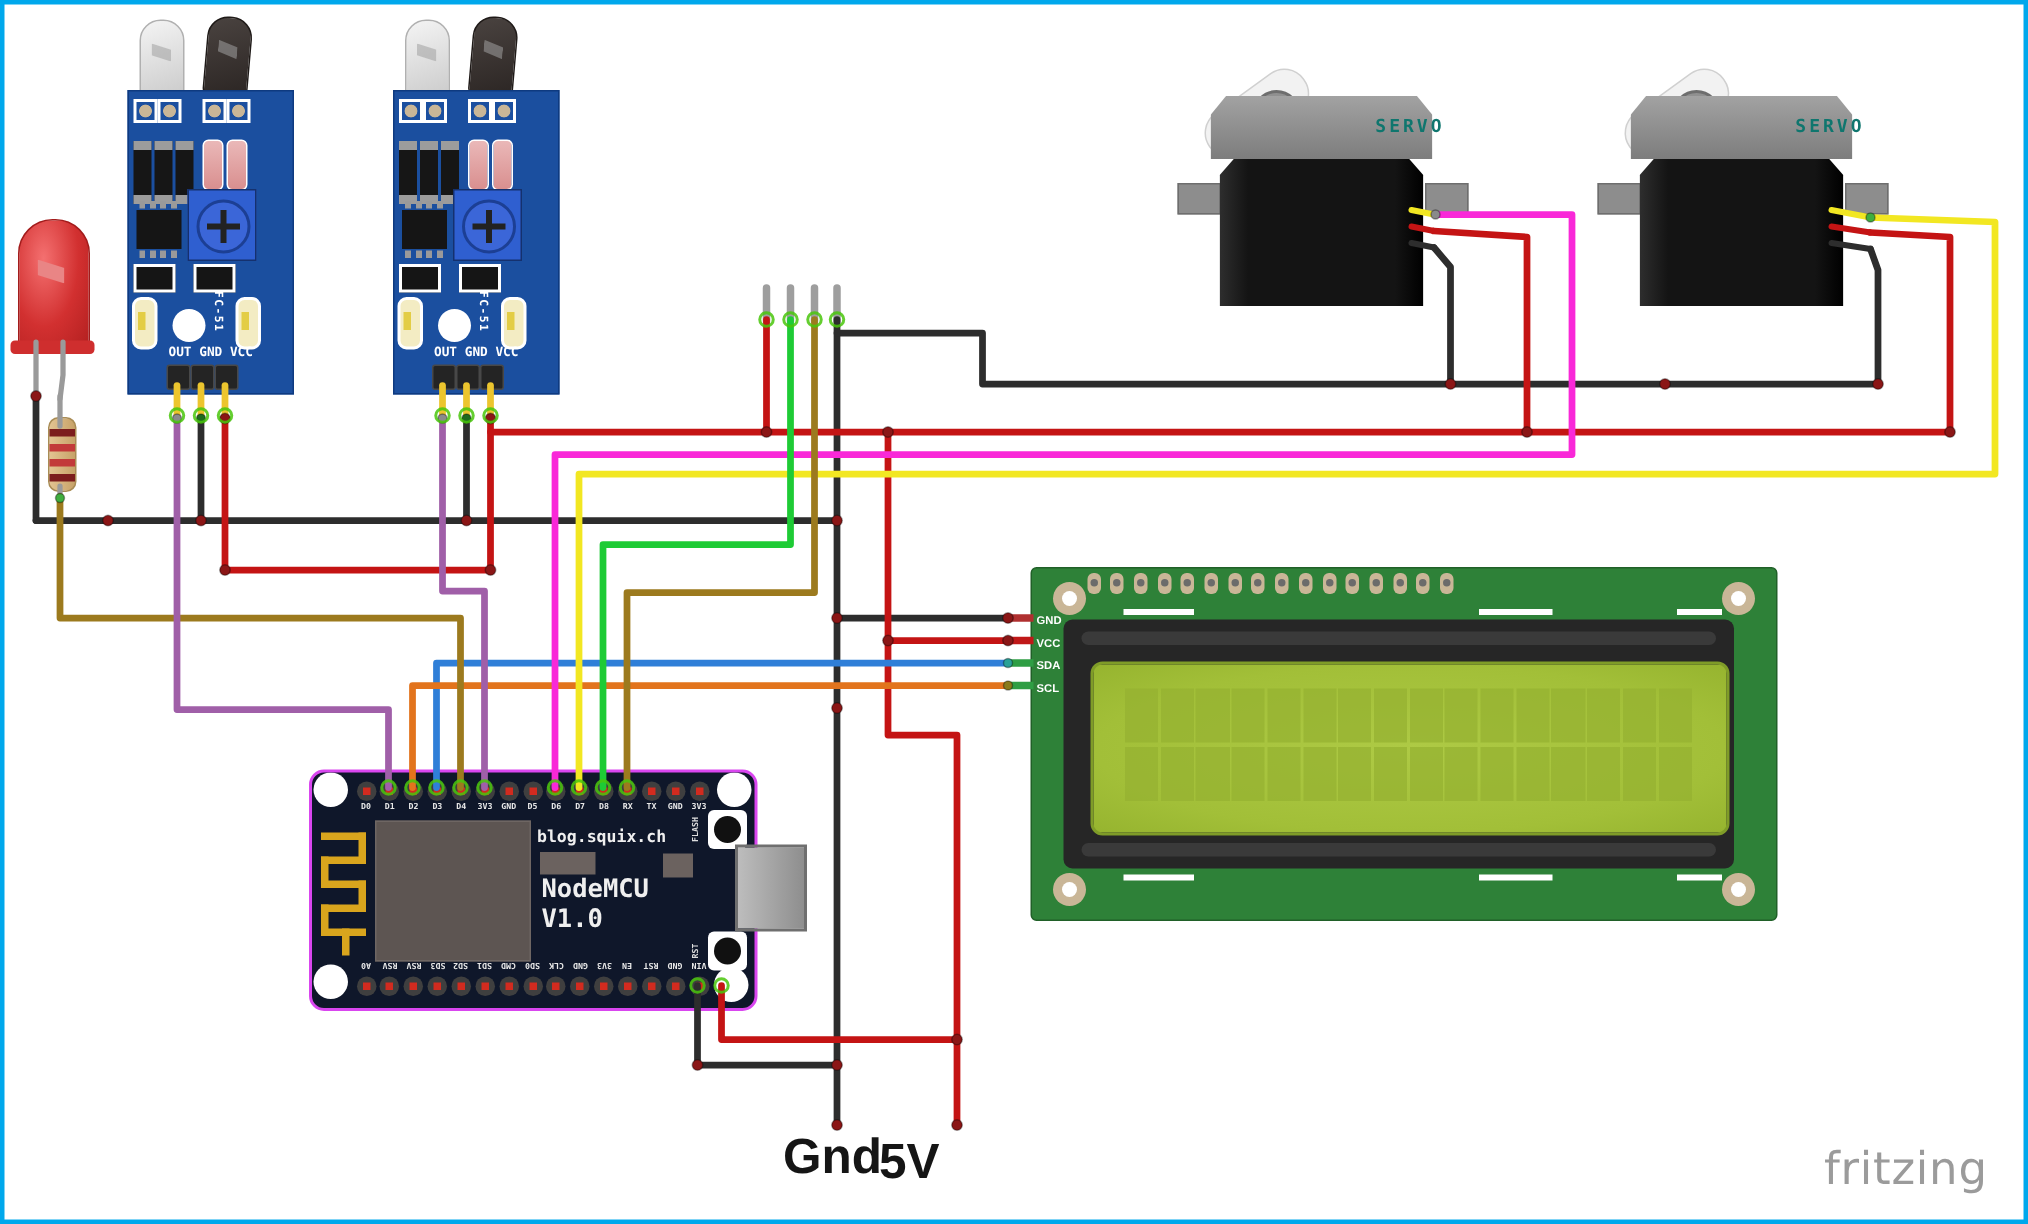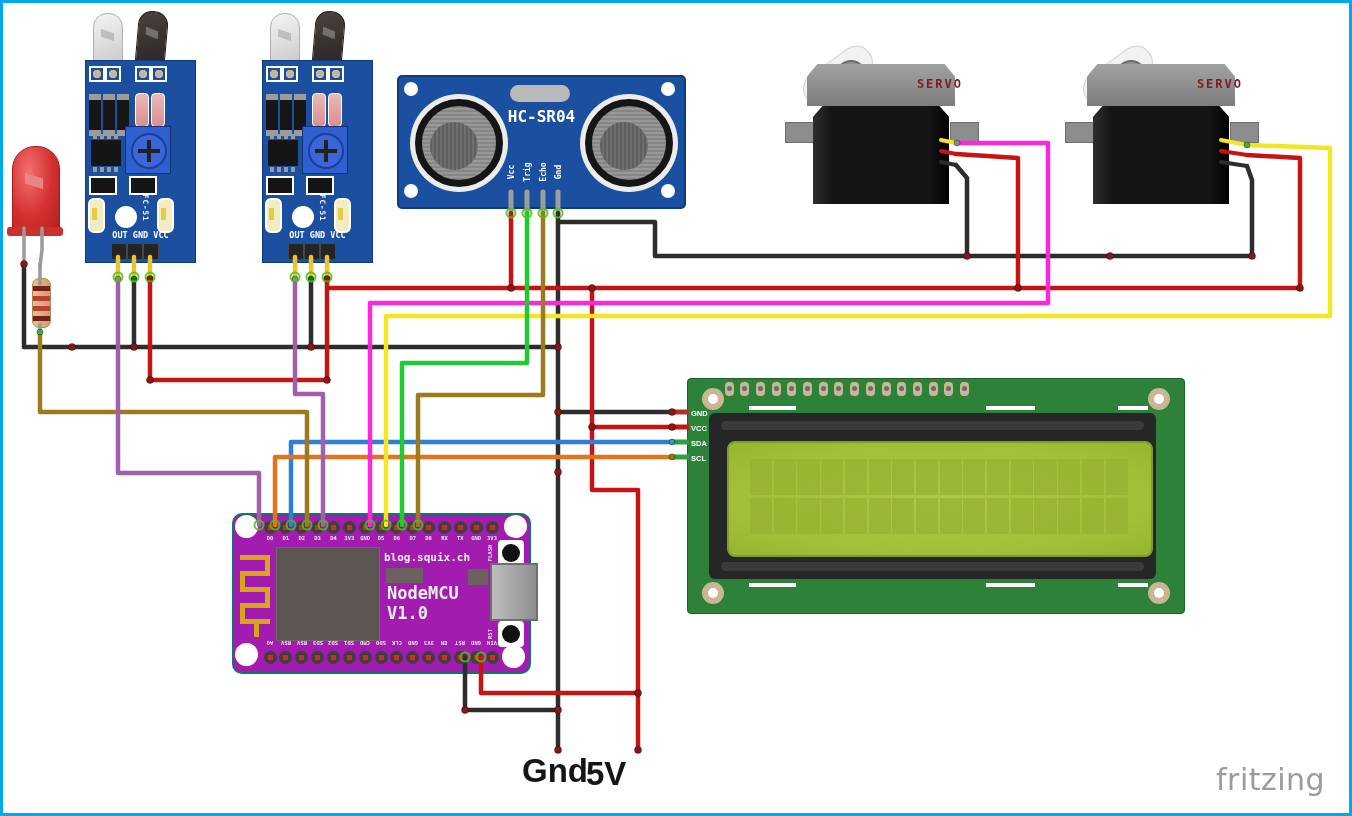--- a/index.html
+++ b/index.html
@@ -70,29 +70,29 @@
 
   
   .servo{width:186px;height:162px}
   .servo.s1{left:793px;top:44px}.servo.s2{left:1073px;top:44px}
   .servo-arm{position:absolute;left:2px;top:4px;width:76px;height:31px;background:#f2f2f2;border:1px solid #d0d0d0;
     border-radius:16px;transform:rotate(-36deg);transform-origin:58px 16px}
   .servo-arm::before{content:"";position:absolute;left:6px;top:9px;width:12px;height:12px;border-radius:50%;background:#fff;border:2px solid #c9c9c9}
   .servo-hub{position:absolute;left:42px;top:16px;width:28px;height:28px;border-radius:50%;background:#909090;border:2px solid #6e6e6e}
   .servo-cap{position:absolute;left:14px;top:20px;width:148px;height:42px;background:linear-gradient(#a2a2a2,#7d7d7d);
     clip-path:polygon(7% 0,93% 0,100% 30%,100% 100%,0 100%,0 30%)}
-  .servo-label{position:absolute;right:16px;top:33px;font:bold 12px "DejaVu Sans Mono",monospace;color:#7f1d1d;letter-spacing:2px}
+  .servo-label{position:absolute;right:16px;top:33px;font:bold 12px "DejaVu Sans Mono",monospace;color:#0f766e;letter-spacing:2px}
   .servo-body{position:absolute;left:20px;top:62px;width:136px;height:98px;
     background:linear-gradient(90deg,#2e2e2e 0,#141414 14%,#141414 86%,#000 100%);
     clip-path:polygon(0 11%,7% 0,93% 0,100% 11%,100% 100%,0 100%)}
   .servo-tab{position:absolute;top:78px;width:27px;height:19px;background:#8d8d8d;border:1px solid #6e6e6e}
   .servo-tab.tl{left:-8px}.servo-tab.tr{left:157px}
 
   
-  .mcu{left:232px;top:513px;width:295px;height:157px;background:#a21caf;border:2px solid #0f766e;border-radius:10px;overflow:hidden}
+  .mcu{left:206px;top:513px;width:295px;height:157px;background:#0f172a;border:2px solid #d946ef;border-radius:10px;overflow:hidden}
   .mcu-corner{position:absolute;width:23px;height:23px;border-radius:50%;background:#fff}
   .esp{position:absolute;left:42px;top:32px;width:102px;height:92px;background:#5d5552;border:1px solid #6e6663}
   .antenna{position:absolute;left:6px;top:36px;width:32px;height:86px;background:
     linear-gradient(#d9a51d,#d9a51d) 0 4px/30px 5px no-repeat,
     linear-gradient(#d9a51d,#d9a51d) 0 20px/30px 5px no-repeat,
     linear-gradient(#d9a51d,#d9a51d) 0 36px/30px 5px no-repeat,
     linear-gradient(#d9a51d,#d9a51d) 0 52px/30px 5px no-repeat,
     linear-gradient(#d9a51d,#d9a51d) 0 68px/30px 5px no-repeat,
     linear-gradient(#d9a51d,#d9a51d) 25px 4px/5px 21px no-repeat,
     linear-gradient(#d9a51d,#d9a51d) 0 20px/5px 21px no-repeat,
@@ -199,36 +199,20 @@
     <div class="bled l1"></div>
       <div class="bled l2"></div>
     <div class="irhole"></div>
     <div class="fc-label">FC-51</div>
     <div class="ir-pins-label">OUT GND VCC</div>
     <div class="hdr h1"></div>
       <div class="hdr h2"></div>
       <div class="hdr h3"></div>
   </div>
 
-  <div class="abs hc">
-    <div class="hc-hole" style="left:5px;top:5px"></div>
-    <div class="hc-hole" style="left:262px;top:5px"></div>
-    <div class="hc-hole" style="left:5px;top:107px"></div>
-    <div class="hc-hole" style="left:262px;top:107px"></div>
-    <div class="hc-slot"></div>
-    <div class="hc-title">HC-SR04</div>
-    <div class="tx left"></div>
-    <div class="tx right"></div>
-    <div id="hc-labels">
-        <div class="hc-pin-label" style="position: absolute; left: 84px; top: 89px;">Vcc</div>
-        <div class="hc-pin-label" style="position: absolute; left: 100px; top: 89px;">Trig</div>
-        <div class="hc-pin-label" style="position: absolute; left: 116px; top: 89px;">Echo</div>
-        <div class="hc-pin-label" style="position: absolute; left: 131px; top: 89px;">Gnd</div>
-      </div>
-  </div>
 
   <div class="abs servo s1">
     <div class="servo-arm"></div>
     <div class="servo-hub"></div>
     <div class="servo-cap"></div>
     <div class="servo-label">SERVO</div>
     <div class="servo-tab tl"></div>
       <div class="servo-tab tr"></div>
     <div class="servo-body"></div>
   </div>

